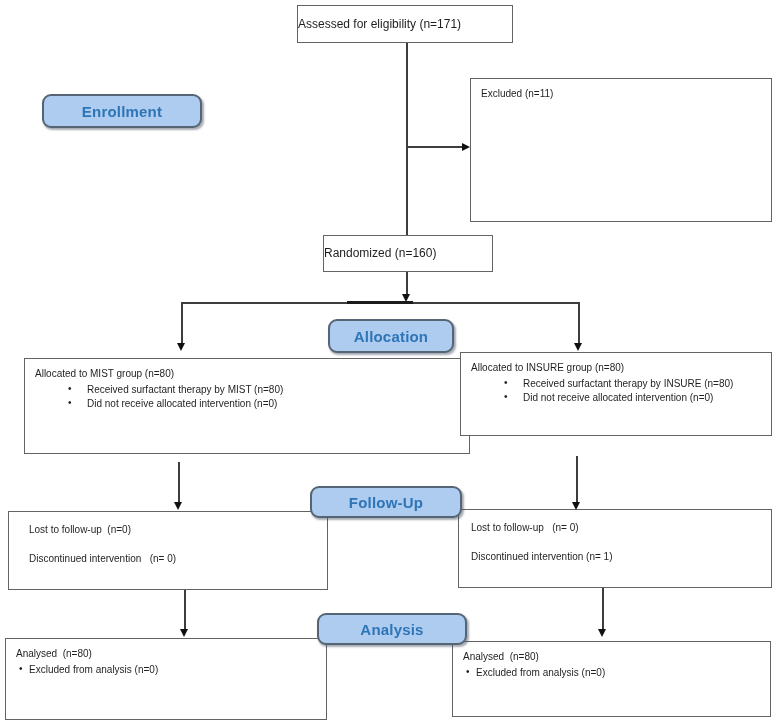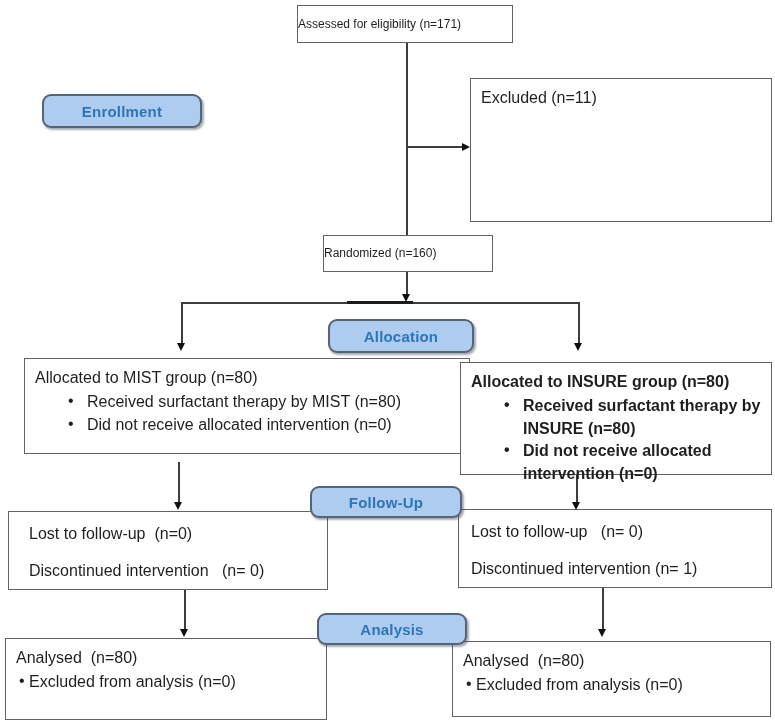--- a/index.html
+++ b/index.html
@@ -2,21 +2,21 @@
 <html style="--stage_fill: #aecbf0; --stage_border: #566573; --stage_text: #2e75b6; --line: #3d3d3d;"><head>
 <meta charset="utf-8">
 <style>
   html,body { margin:0; padding:0; background:#ffffff; }
   #canvas {
     position:relative; width:775px; height:724px; background:#ffffff;
     font-family:"Liberation Sans", sans-serif; color:#1f1f1f; overflow:hidden;
   }
   .box {
     position:absolute; background:#ffffff; border:1.6px solid #636363;
-    box-sizing:border-box; font-size:16px; line-height:1.4; z-index:2;
+    box-sizing:border-box; font-size:10px; line-height:1.4; z-index:2;
   }
   .center { display:flex; align-items:center; justify-content:flex-start; text-align:center; font-size:12px; }
   .pad { padding:8px 10px; }
   .box p { margin:0; white-space:pre-wrap; }
   .box .title { margin:0; white-space:pre-wrap; }
   .box ul { margin:2px 0 0 0; padding-left:52px; list-style:none; }
   .box ul.tight { padding-left:13px; margin-top:2px; }
   .box li { position:relative; padding:0; }
   .box li::before { content:"\2022"; position:absolute; left:-19px; top:-1px; }
   .box ul.tight li::before { left:-10px; }
@@ -71,32 +71,32 @@
   <div class="vline" style="left:406px; top:272px; height:24px;"></div>
   <div class="arrow-down" style="left:402px; top:294px;"></div>
   <div class="hline" style="left:182px; top:302px; width:398px;"></div>
   <div class="thick" style="left:347px; top:300.5px; width:66px;"></div>
 
   <div class="vline" style="left:181px; top:302px; height:42px;"></div>
   <div class="arrow-down" style="left:177px; top:343px;"></div>
   <div class="vline" style="left:578px; top:302px; height:42px;"></div>
   <div class="arrow-down" style="left:574px; top:343px;"></div>
 
-  <div class="stage-label" style="left:328px; top:319px; width:146px; height:34px;">
+  <div class="stage-label" style="left:328px; top:319px; width:126px; height:34px;">
     <span>Allocation</span>
   </div>
 
   <div class="box pad" style="left:24px; top:358px; width:446px; height:96px;">
     <p class="title">Allocated to MIST group (n=80)</p>
     <ul>
       <li>Received surfactant therapy by MIST (n=80)</li>
       <li>Did not receive allocated intervention (n=0)</li>
     </ul>
   </div>
-  <div class="box pad" style="left:460px; top:362px; width:312px; height:113px;font-weight:bold;">
+  <div class="box pad" style="left:460px; top:352px; width:312px; height:84px;">
     <p class="title">Allocated to INSURE group (n=80)</p>
     <ul>
       <li>Received surfactant therapy by INSURE (n=80)</li>
       <li>Did not receive allocated intervention (n=0)</li>
     </ul>
   </div>
 
   <div class="vline" style="left:178px; top:462px; height:41px;"></div>
   <div class="arrow-down" style="left:174px; top:502px;"></div>
   <div class="vline" style="left:576px; top:456px; height:47px;"></div>

